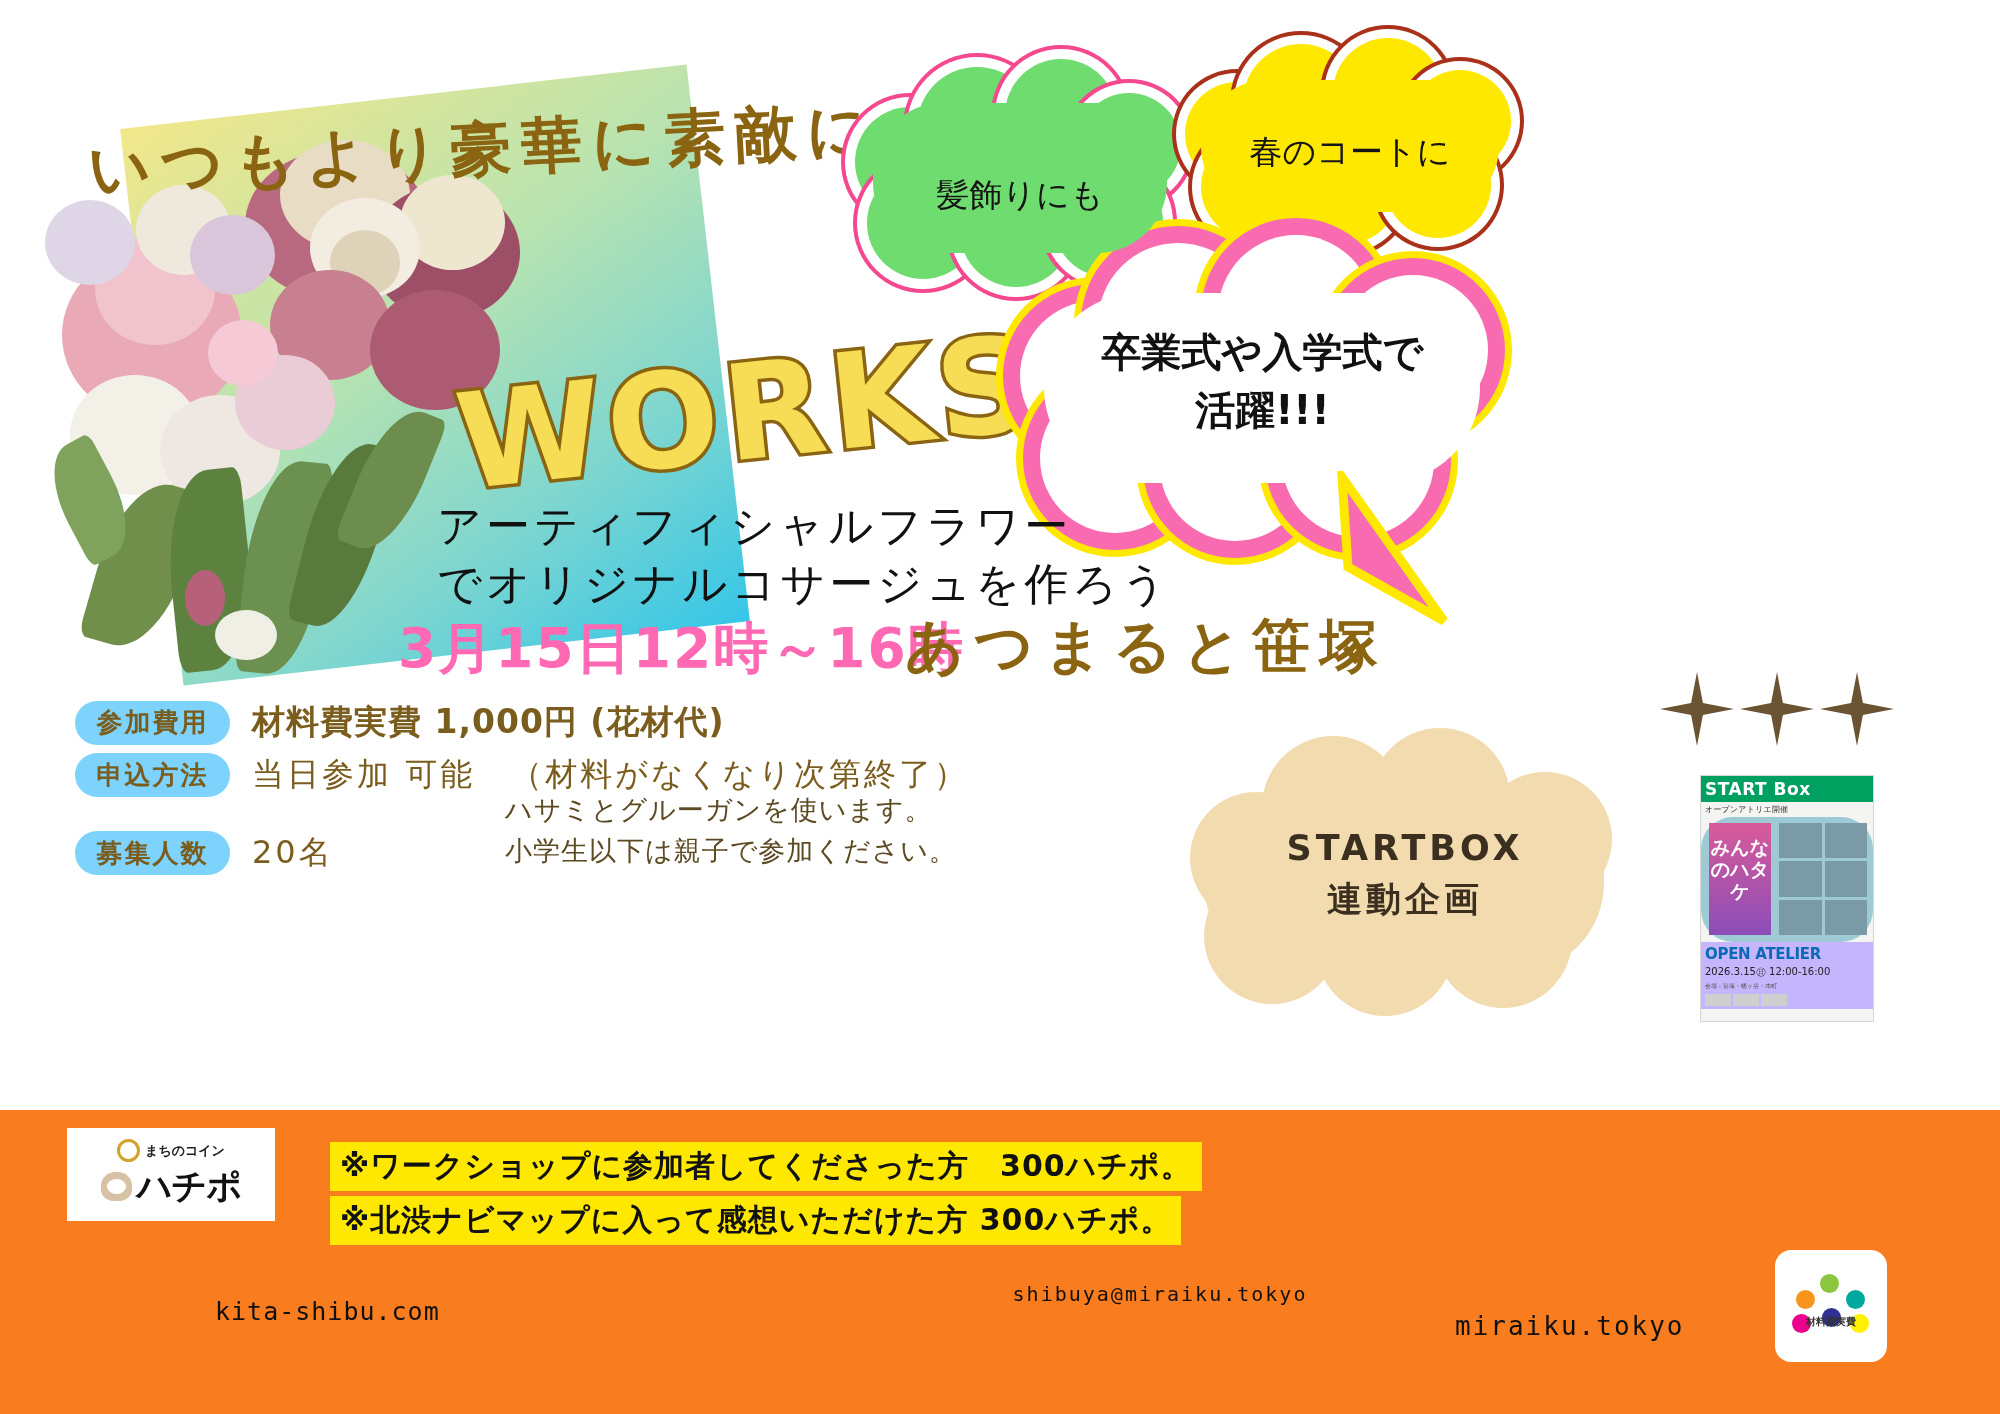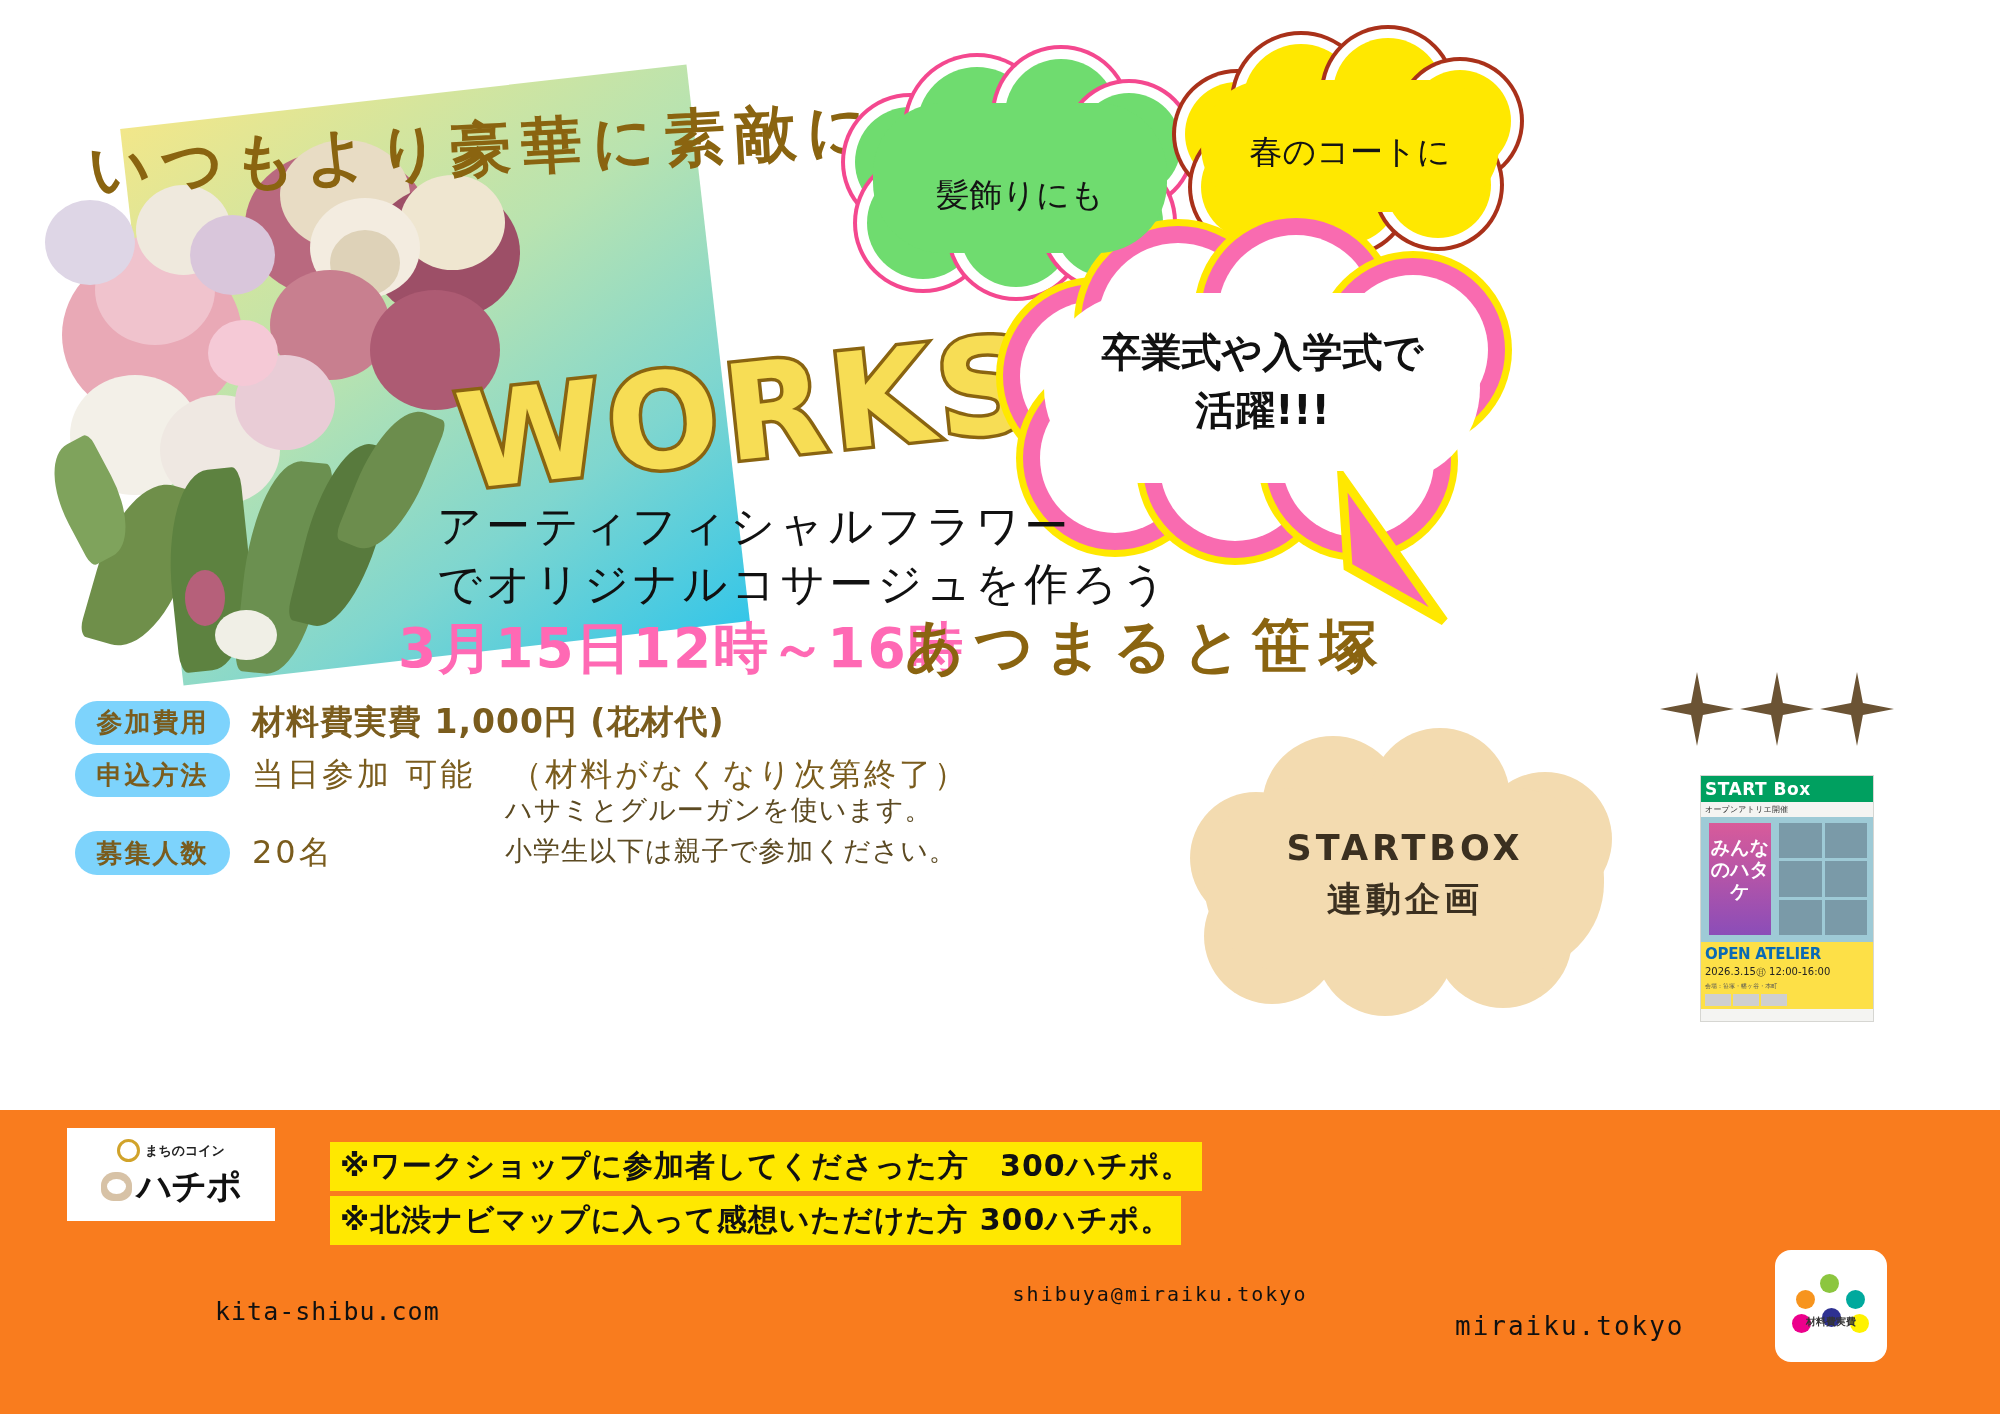--- a/index.html
+++ b/index.html
@@ -87,29 +87,29 @@
      background:#f3dbb0;border-radius:90px;z-index:2;}
   .cream .txt{position:absolute;z-index:4;left:0;right:0;top:95px;text-align:center;
      font-size:35px;line-height:1.45;color:#3b3020;font-weight:600;letter-spacing:4px;}
 
   
   .poster{position:absolute;left:1700px;top:775px;width:172px;height:245px;
      background:#f4f4f2;border:1px solid #d6d6d2;overflow:hidden;}
   .poster .pbar{height:26px;background:#00a060;color:#fff;font-size:17px;font-weight:800;
      display:flex;align-items:center;padding-left:4px;letter-spacing:.5px;}
   .poster .psub{font-size:8px;color:#333;padding:2px 4px;letter-spacing:.2px;}
-  .poster .pmid{position:relative;height:125px;background:#9ecad6;}
+  .poster .pmid{position:relative;height:125px;background:#9ecad6;border-radius:32px;}
   .poster .pstrip{position:absolute;left:8px;top:6px;width:62px;height:112px;
      background:linear-gradient(180deg,#d85b9a,#8b4db8);}
   .poster .pstrip b{display:block;color:#fff;font-size:19px;text-align:center;
      line-height:1.15;padding-top:14px;font-weight:800;}
   .poster .ptiles{position:absolute;right:6px;top:6px;width:88px;height:112px;
      display:grid;grid-template-columns:1fr 1fr;grid-template-rows:repeat(3,1fr);gap:3px;}
   .poster .ptiles i{display:block;background:#7a9aa8;}
-  .poster .pfoot{background:#fde047;padding:3px 4px;}
+  .poster .pfoot{background:#c4b5fd;padding:3px 4px;}
   .poster .pfoot .t1{color:#0a6ab5;font-size:15px;font-weight:800;letter-spacing:-.3px;}
   .poster .pfoot .t2{color:#222;font-size:10px;margin-top:2px;}
   .poster .pfoot .t3{color:#555;font-size:6px;margin-top:3px;}
   .poster .pfoot .chips{display:flex;gap:2px;margin-top:3px;}
   .poster .pfoot .chips i{display:block;width:26px;height:12px;background:#cfcfcf;}
 
   
   .footer{position:absolute;left:0;top:1110px;width:2000px;height:304px;background:#f97c1e;}
   .hachipo{position:absolute;left:67px;top:1128px;width:208px;height:93px;
      background:#fff;display:flex;flex-direction:column;align-items:center;justify-content:center;}

